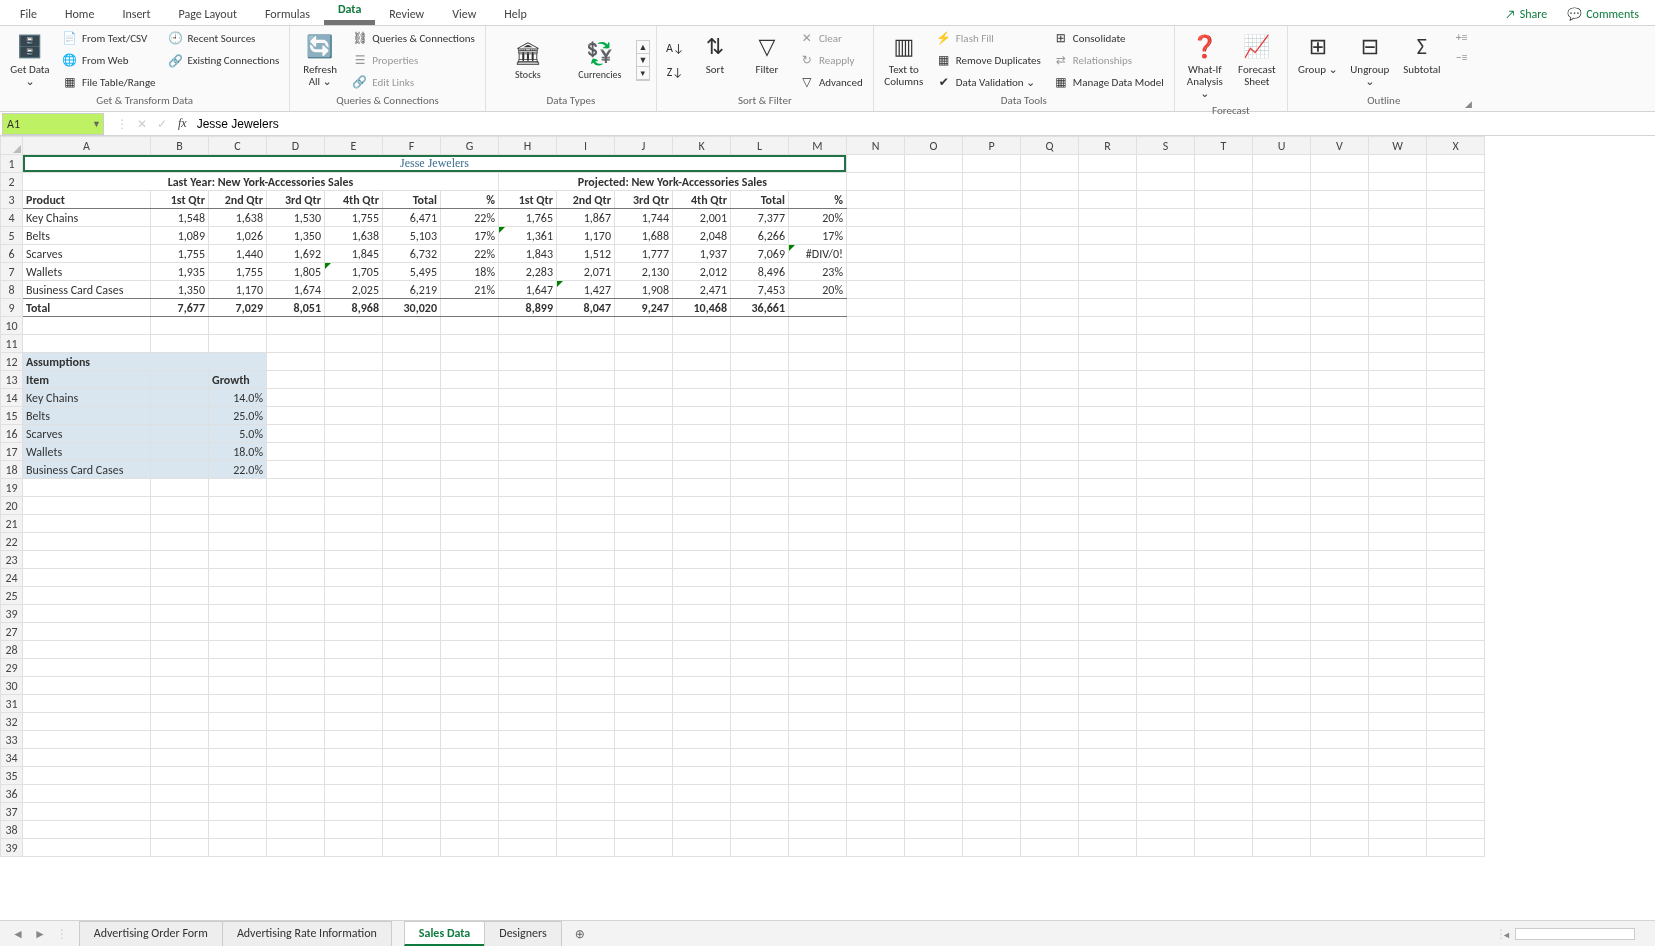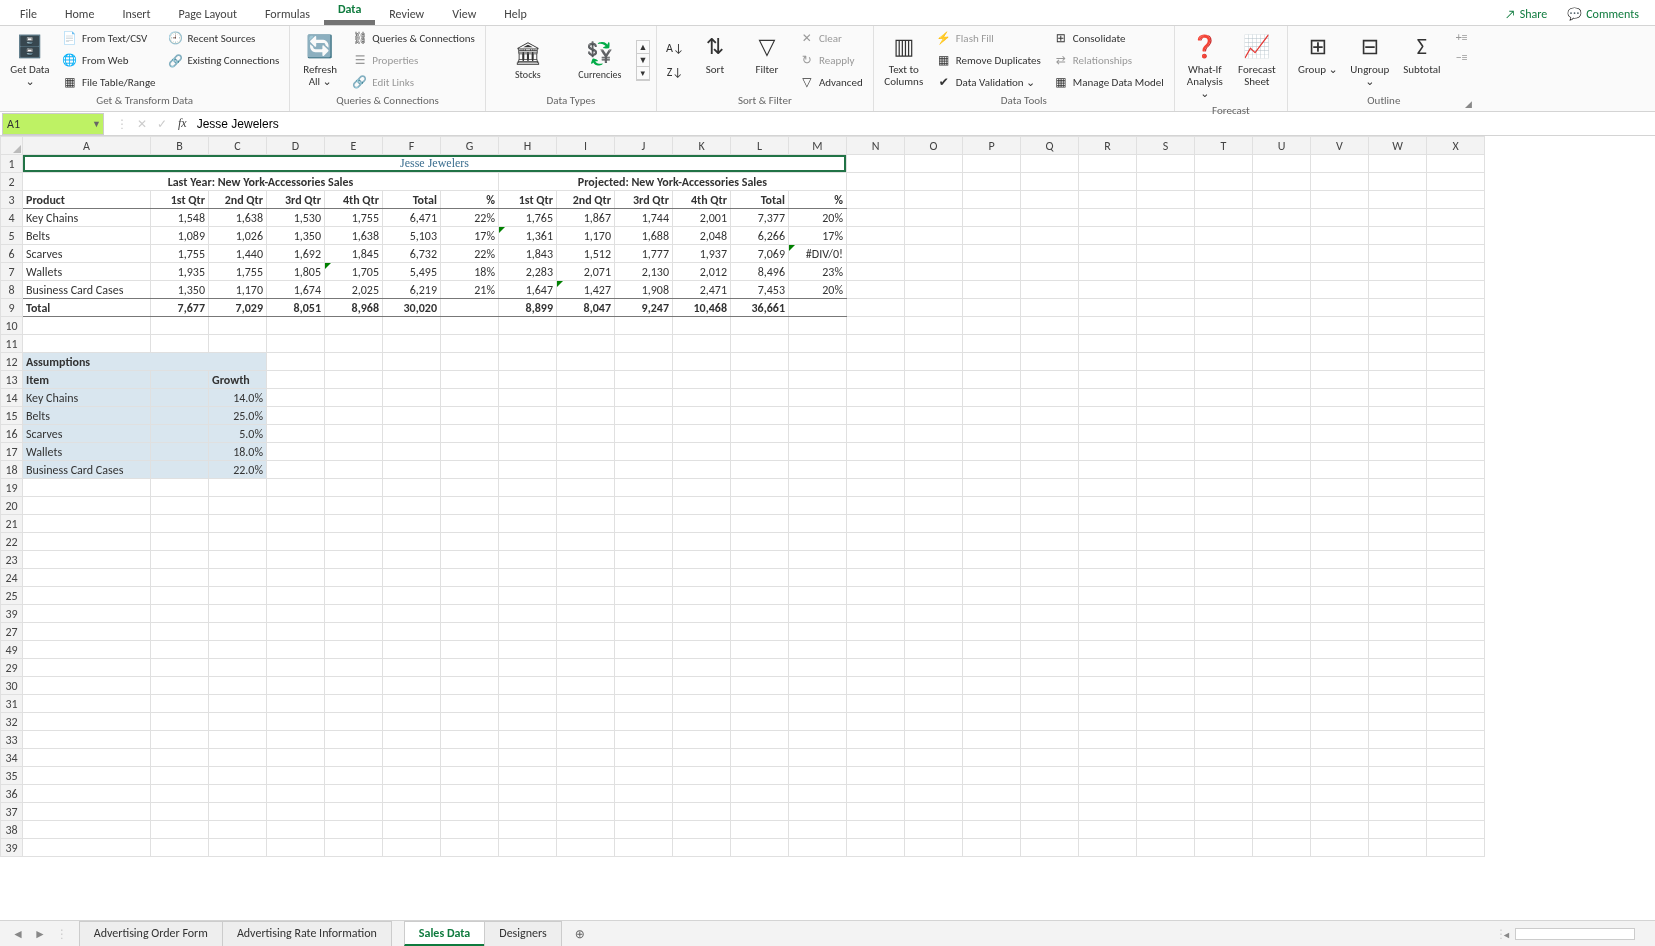--- a/index.html
+++ b/index.html
@@ -1053,21 +1053,21 @@
           <td></td>
           <td></td>
           <td></td>
           <td></td>
           <td></td>
           <td></td>
           <td></td>
           <td></td>
         </tr>
         <tr>
-          <td class="rowhdr">49</td>
+          <td class="rowhdr">28</td>
           <td></td>
           <td></td>
           <td></td>
           <td></td>
           <td></td>
           <td></td>
           <td></td>
           <td></td>
           <td></td>
           <td></td>

